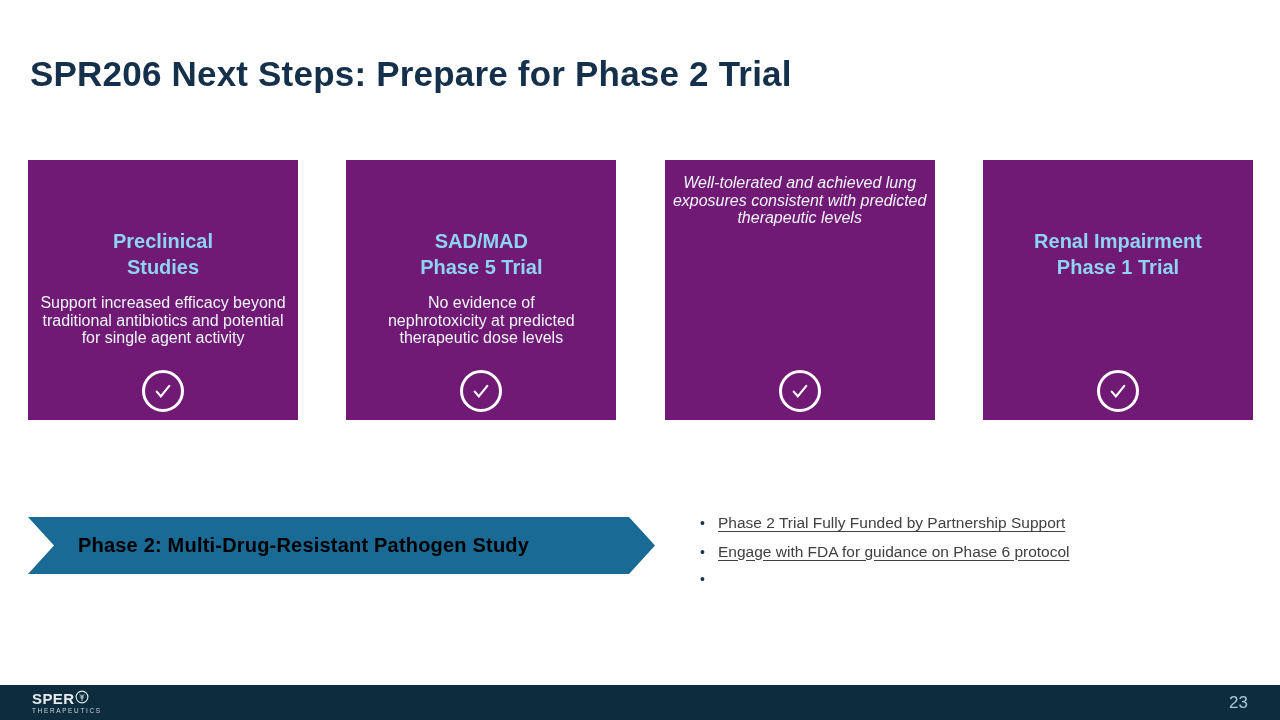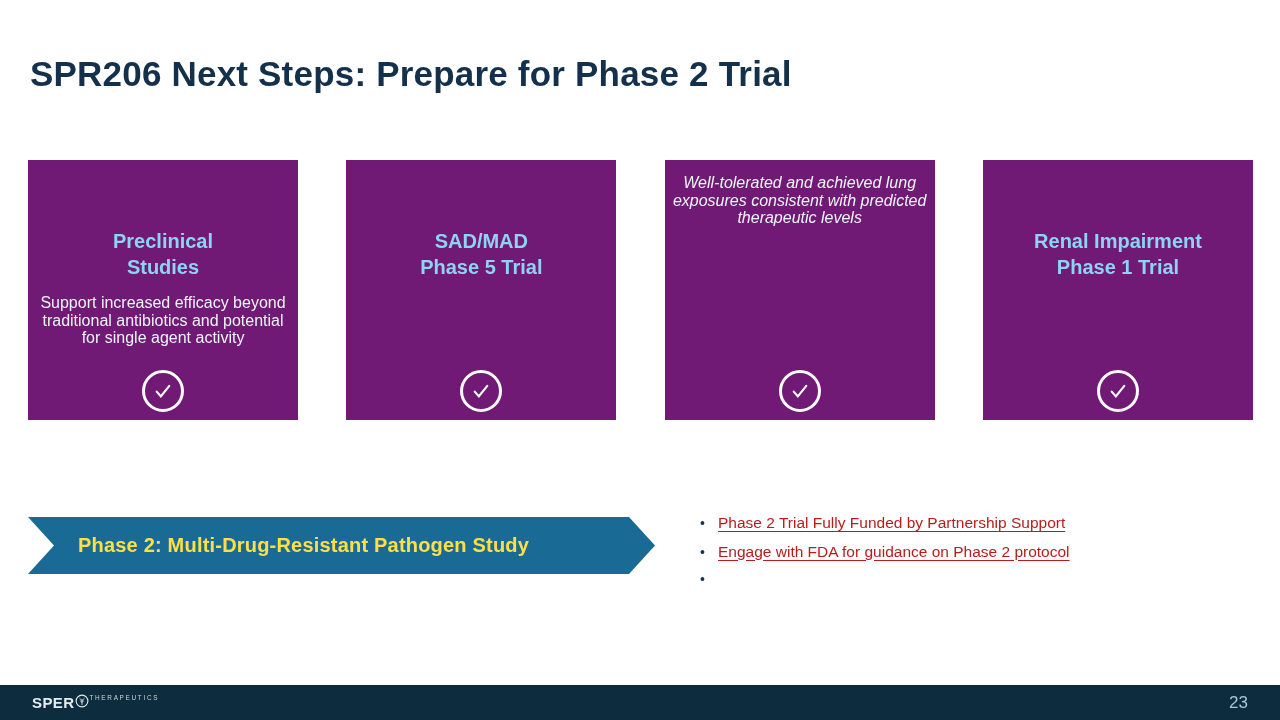--- a/index.html
+++ b/index.html
@@ -56,50 +56,50 @@
 
   .phase-banner {
     position: absolute; left: 28px; top: 517px;
     width: 627px; height: 57px;
     background: #1a6a96;
     clip-path: polygon(0 0, 601px 0, 627px 50%, 601px 100%, 0 100%, 26px 50%);
   }
   .phase-banner-label {
     display: block;
     line-height: 57px; padding-left: 50px;
-    font-size: 20px; font-weight: bold; color: #fde047;
+    font-size: 20px; font-weight: bold; color: #000000;
     letter-spacing: 0.2px;
     white-space: nowrap;
   }
 
   .bullet-list {
     position: absolute; left: 700px; top: 509px;
     list-style: none;
   }
   .bullet-list li {
     display: flex; align-items: baseline;
     line-height: 27.5px; font-size: 15.5px;
     color: #17364d;
   }
   .bullet-dot { width: 18px; font-size: 14px; color: #17364d; }
   .bullet-text {
     text-decoration: underline;
     text-underline-offset: 3px;
-    color: #b91c1c;
+    color: #404040;
     cursor: pointer;
   }
 
   .footer-bar {
     position: absolute; left: 0; bottom: 0;
     width: 1280px; height: 35px;
     background: #0d2c3e;
     display: flex; align-items: center; justify-content: space-between;
     padding: 0 32px;
   }
-  .logo { display: flex; flex-direction: row; line-height: 1; }
+  .logo { display: flex; flex-direction: column; line-height: 1; }
   .logo-top { display: flex; align-items: center; }
   .logo-primary {
     font-size: 15px; font-weight: bold; color: #e6ebee;
     letter-spacing: 0.4px;
   }
   .logo-tree { margin-left: 1px; }
   .logo-secondary {
     font-size: 6.4px; color: #cdd6dc; letter-spacing: 1.7px;
     margin-top: 1px;
   }
@@ -121,20 +121,21 @@
       <div class="check-circle">
         <svg width="26" height="26" viewBox="0 0 24 24">
             <path d="M6.2 12.6 L10 17 L17.8 7.2" stroke="#ffffff" stroke-width="2" fill="none" stroke-linecap="round"></path>
           </svg>
       </div>
     </div>
 
     <div class="card">
       <div class="card-heading">SAD/MAD
 Phase 5 Trial</div>
+      <div class="card-body b2">No evidence of nephrotoxicity at predicted therapeutic dose levels</div>
       <div class="check-circle">
         <svg width="26" height="26" viewBox="0 0 24 24">
             <path d="M6.2 12.6 L10 17 L17.8 7.2" stroke="#ffffff" stroke-width="2" fill="none" stroke-linecap="round"></path>
           </svg>
       </div>
     </div>
 
     <div class="card">
       <div class="card-body b3">Well-tolerated and achieved lung exposures consistent with predicted therapeutic levels</div>
       <div class="check-circle">
@@ -160,21 +161,21 @@
     <span class="phase-banner-label">Phase 2: Multi-Drug-Resistant Pathogen Study</span>
   </div>
 
   <ul class="bullet-list">
     <li>
       <span class="bullet-dot">•</span>
       <span class="bullet-text">Phase 2 Trial Fully Funded by Partnership Support</span>
     </li>
     <li>
       <span class="bullet-dot">•</span>
-      <span class="bullet-text">Engage with FDA for guidance on Phase 2 protocol</span>
+      <span class="bullet-text">Engage with FDA for guidance on Phase 6 protocol</span>
     </li>
     <li>
       <span class="bullet-dot">•</span>
     </li>
   </ul>
 
   <div class="footer-bar">
     <div class="logo">
       <div class="logo-top">
         <span class="logo-primary">SPER</span>

